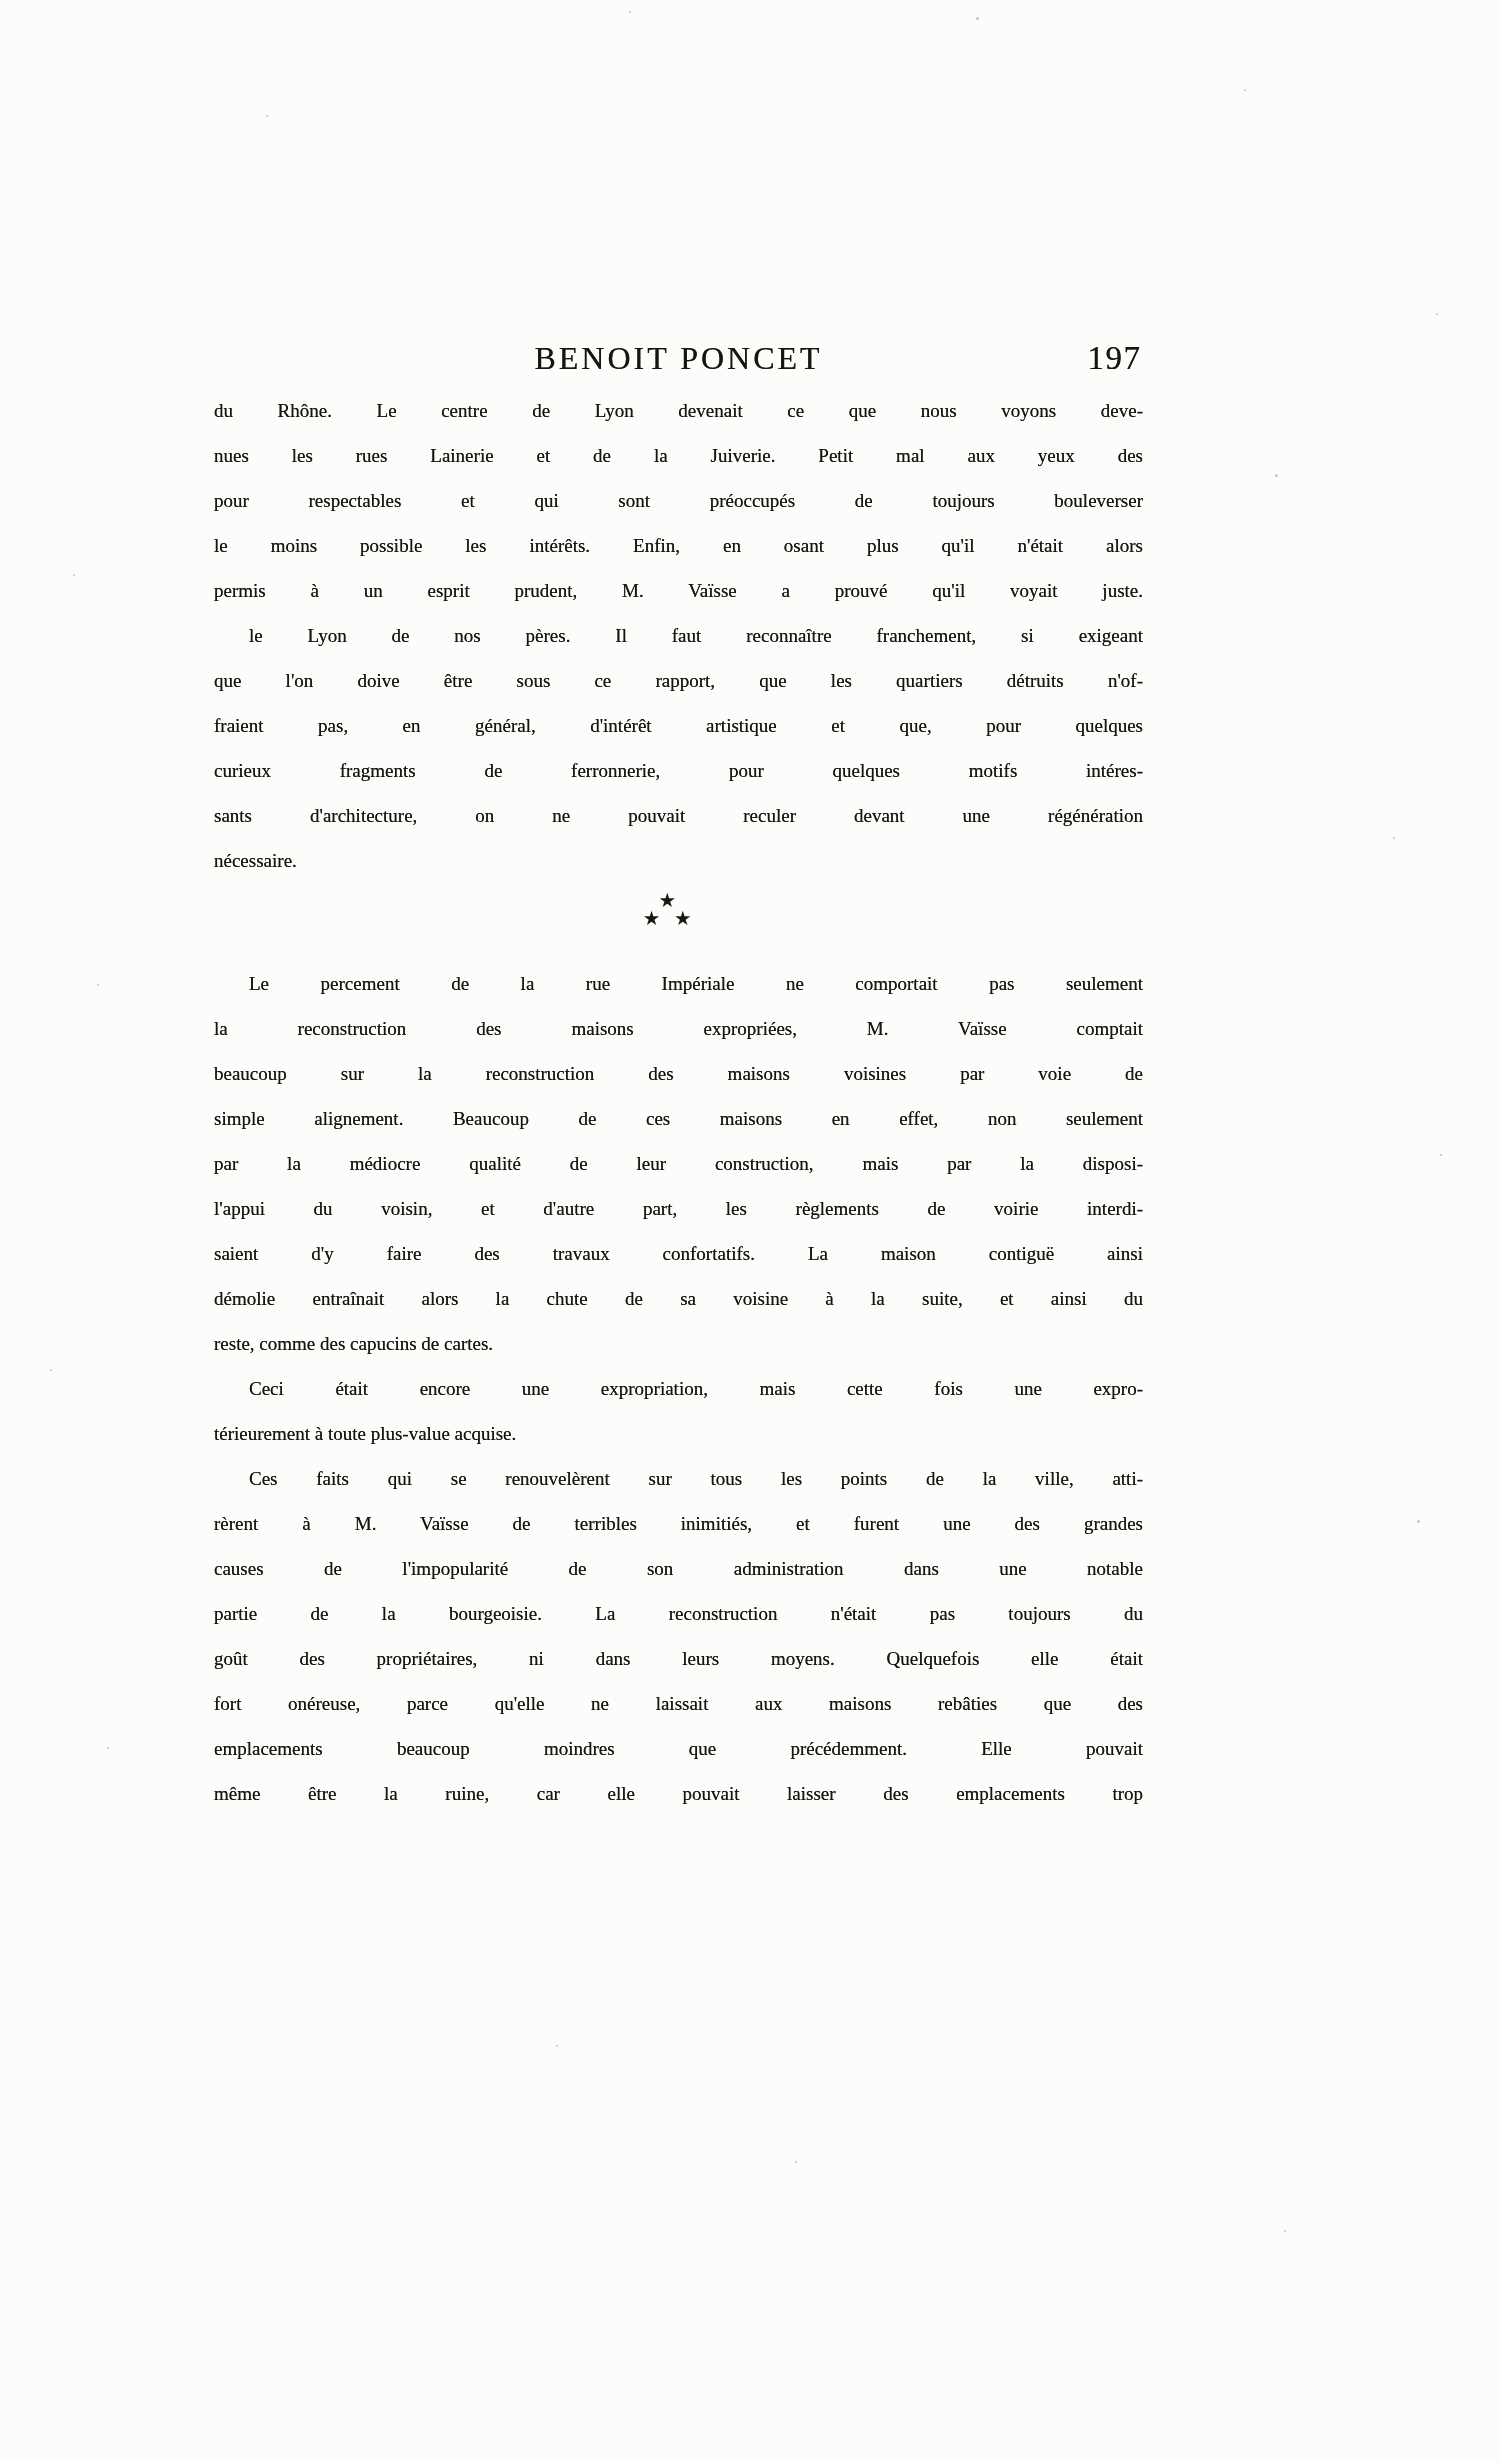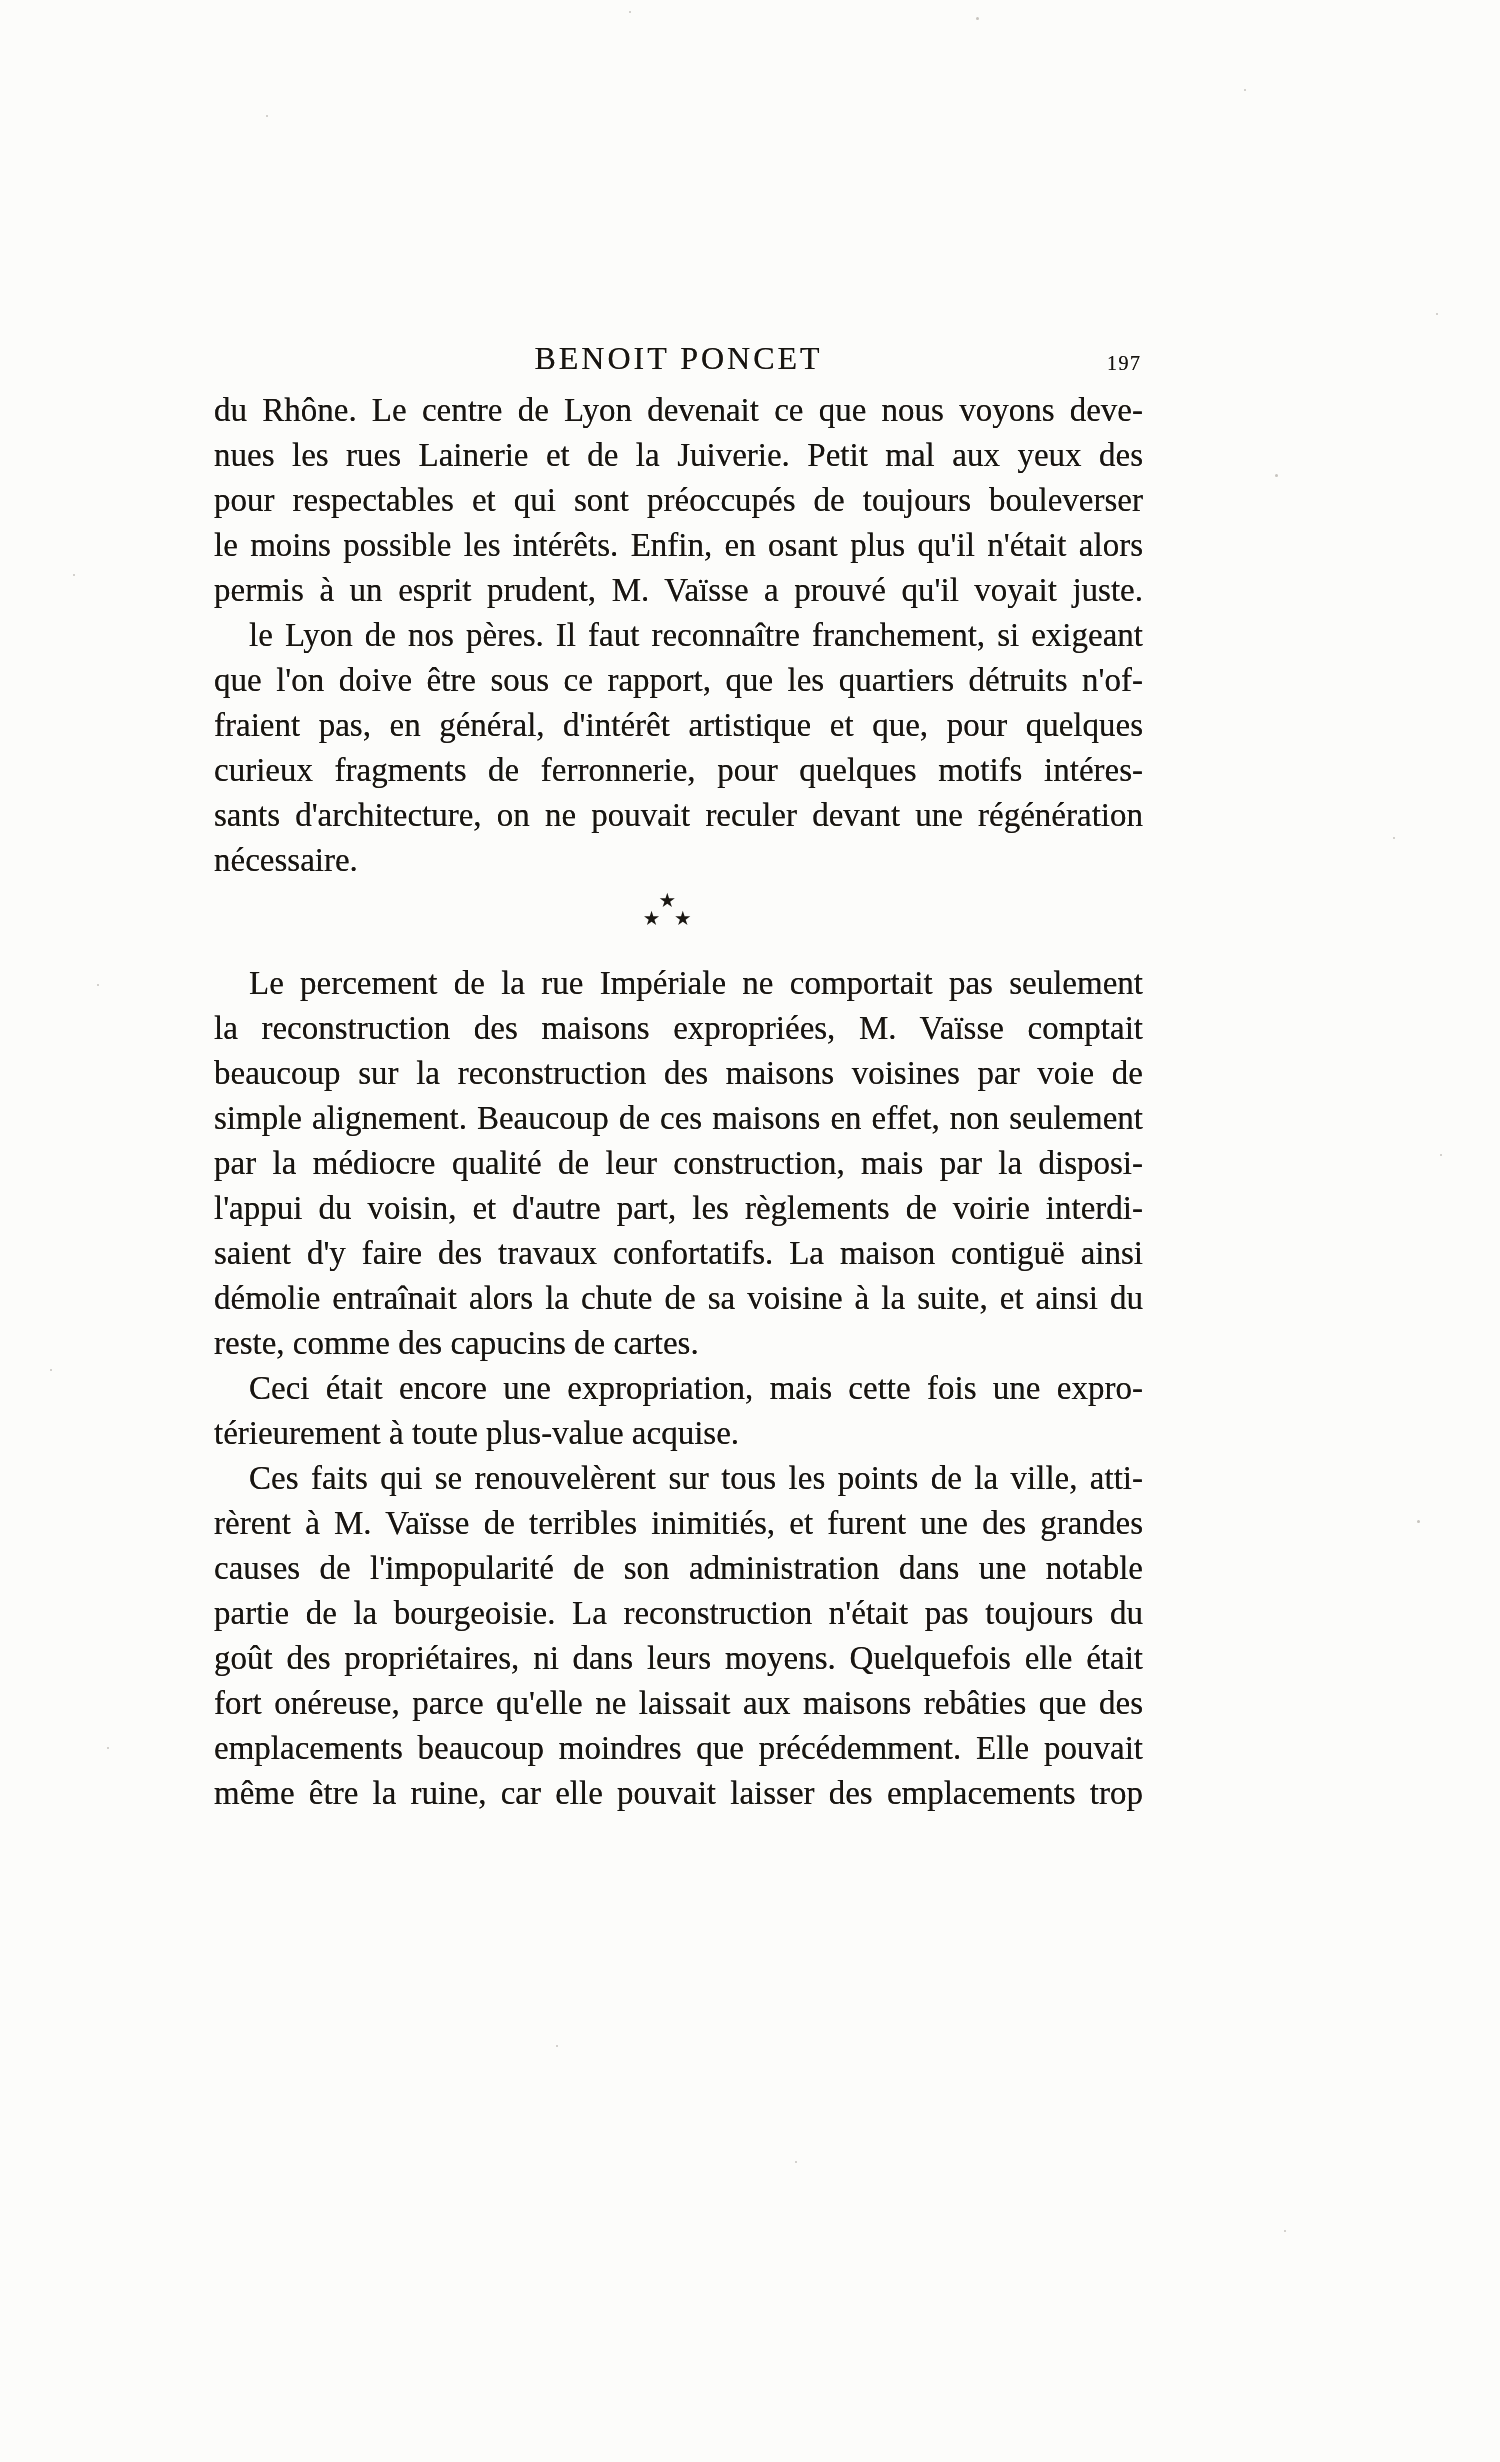--- a/index.html
+++ b/index.html
@@ -13,30 +13,30 @@
   }
   
   .header{position:absolute;top:340px;left:214px;width:929px;height:35px;}
   .header-title{
     position:absolute;left:0;right:0;top:0;
     text-align:center;
     font-size:32px;letter-spacing:3px;
     text-shadow:0 0 0.6px rgba(25,21,15,.8);
   }
   .header-page{
-    position:absolute;right:1.5px;top:12px;
-    font-size:20px;letter-spacing:1.5px;
+    position:absolute;right:1.5px;top:0;
+    font-size:33px;letter-spacing:1.5px;
     text-shadow:0 0 0.6px rgba(25,21,15,.8);
   }
   
   .content{position:absolute;top:388px;left:214px;width:929px;}
   .para{margin:0;}
   .line{
     height:45px;line-height:45px;
-    font-size:33px;
+    font-size:19px;
     text-align:justify;text-align-last:justify;
     overflow:hidden;
     white-space:normal;
     text-shadow:0 0 0.6px rgba(25,21,15,.8);
   }
   .line.noj{text-align:left;text-align-last:left;}
   .para.indent .line:first-child{padding-left:35px;}
   
   .asterism{
     height:78px;

